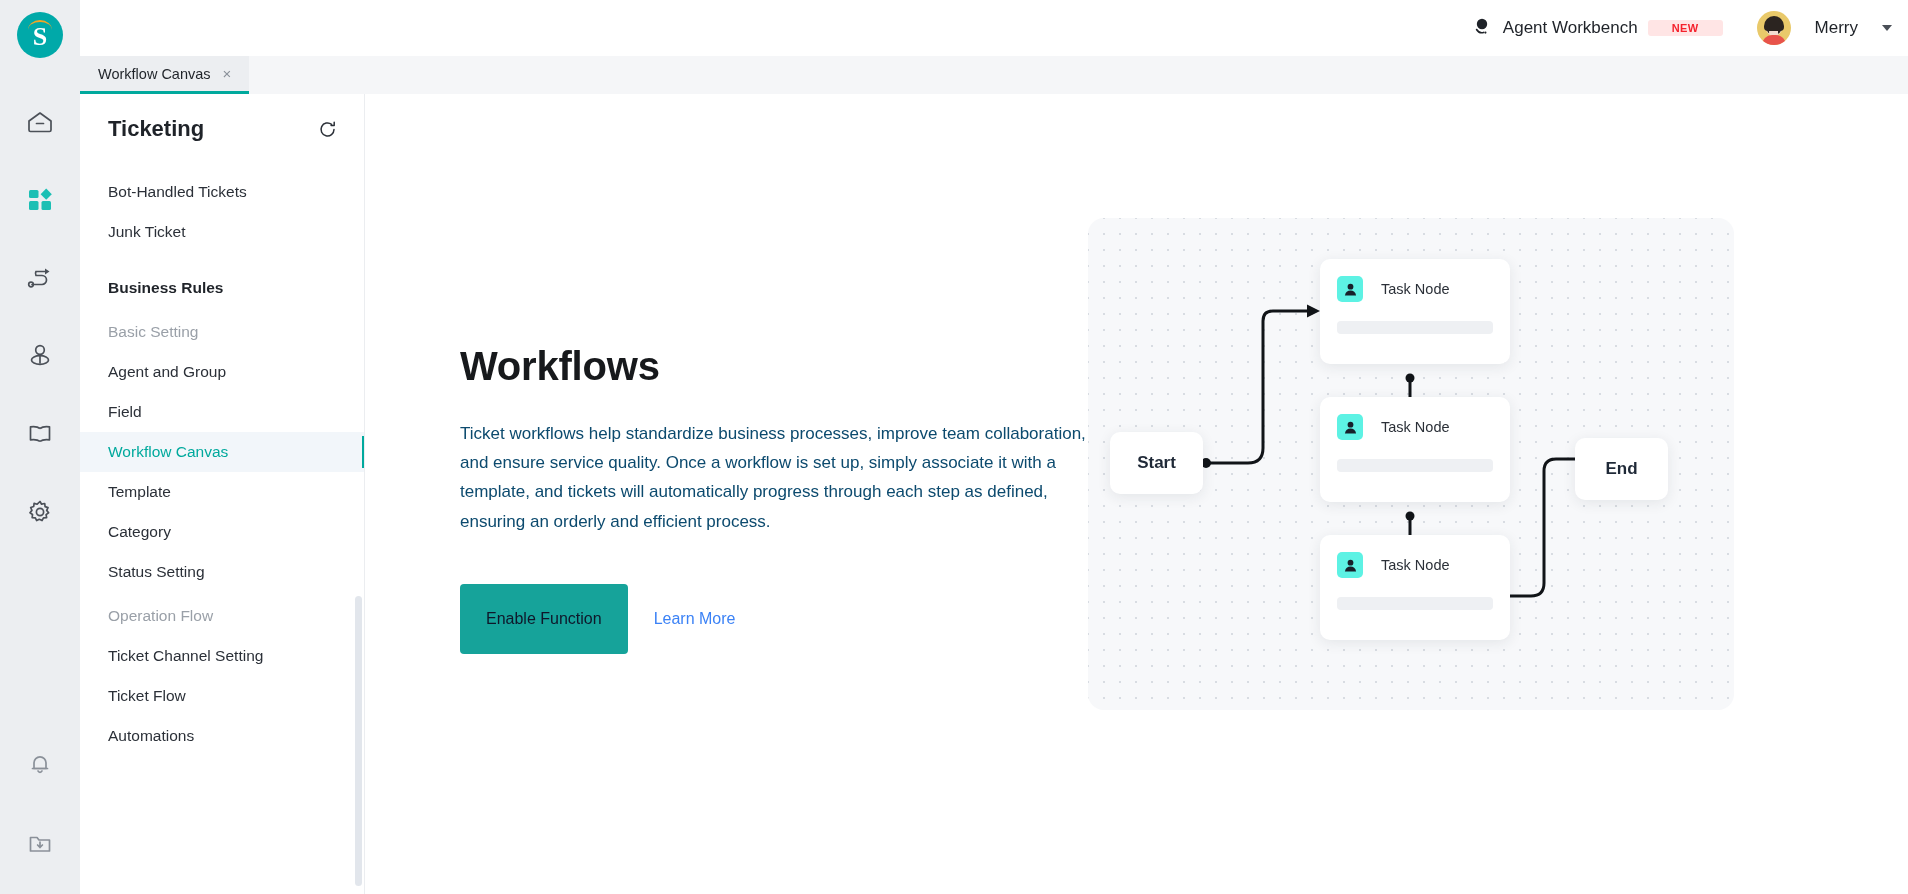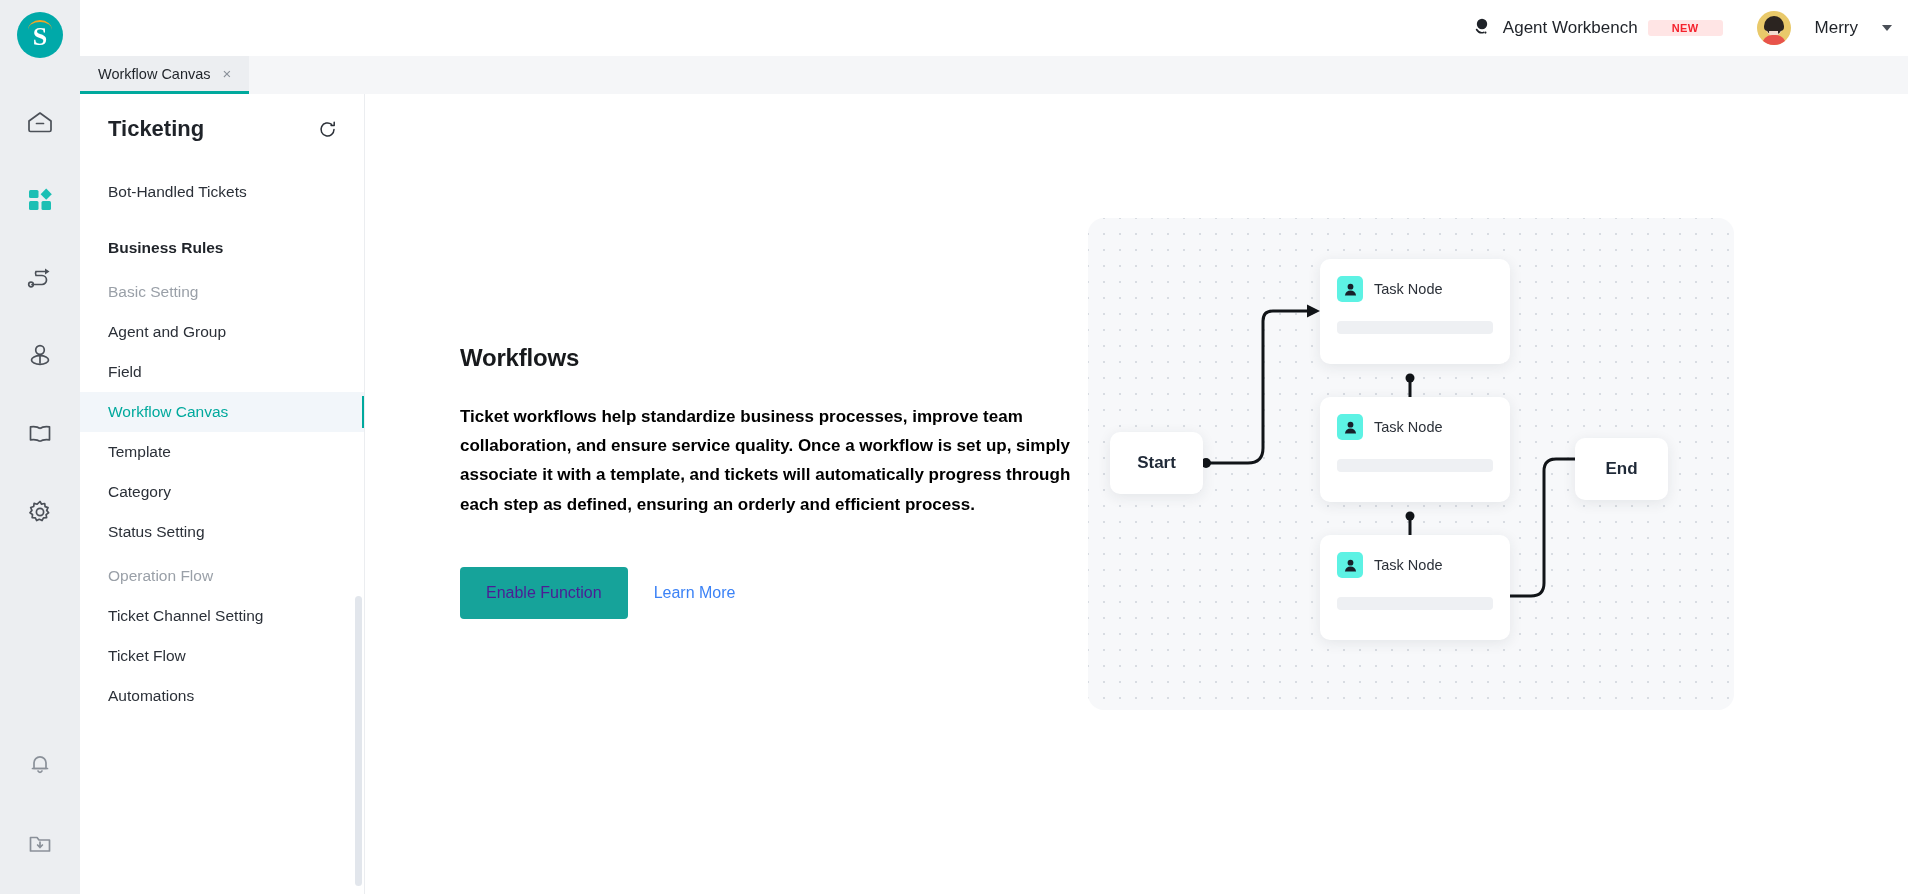--- a/index.html
+++ b/index.html
@@ -266,46 +266,45 @@
     left: 365px; top: 94px;
     width: 1543px; height: 800px;
     background: #ffffff;
   }
   .copy {
     position: absolute;
     left: 95px; top: 250px;
     width: 640px;
   }
   .copy h1 {
-    font-size: 24px;
+    font-size: 40px;
     font-weight: bold;
     color: #17191c;
     letter-spacing: -0.2px;
   }
   .copy p {
     margin-top: 30px;
     font-size: 17px;
     line-height: 1.72;
-    color: #000000;
-    font-weight: bold;
+    color: #0c4a6e;
   }
   .actions {
     margin-top: 48px;
     display: flex;
     align-items: center;
     gap: 26px;
   }
   .btn-primary {
     background: #16a39a;
-    color: #4c1d95;
+    color: #0f172a;
     border: none;
     border-radius: 4px;
     font-size: 16px;
     font-family: inherit;
-    padding: 17px 26px;
+    padding: 26px 26px;
     cursor: pointer;
     text-align: center;
   }
   .link-more {
     color: #3b82f6;
     font-size: 16px;
     text-decoration: none;
     cursor: pointer;
   }
 
@@ -333,21 +332,21 @@
     font-weight: bold;
     color: #1f2937;
   }
   .node-task {
     width: 190px; height: 105px;
     padding: 17px 17px 0 17px;
   }
   .node-task-head {
     display: flex;
     align-items: center;
-    gap: 11px;
+    gap: 18px;
   }
   .node-badge {
     width: 26px; height: 26px;
     border-radius: 5px;
     background: #5df2e4;
     display: flex; align-items: center; justify-content: center;
     flex: none;
   }
   .node-label {
     font-size: 14.5px;
@@ -471,20 +470,21 @@
     <span class="sb-title">Ticketing</span>
     <span class="refresh-btn">
       <svg width="19" height="19" viewBox="0 0 19 19" fill="none" stroke="#2b3038" stroke-width="1.5">
         <path d="M16 9.5 A6.5 6.5 0 1 1 13.6 4.4" stroke-linecap="round"></path>
         <path d="M16.2 2.3 V5.4 H13.1" stroke-linecap="round" stroke-linejoin="round"></path>
       </svg>
     </span>
   </div>
 
   <div class="sb-item">Bot-Handled Tickets</div>
+  <div class="sb-item">Junk Ticket</div>
   <div class="sb-item section">Business Rules</div>
   <div class="sb-item group">Basic Setting</div>
   <div class="sb-item indent">Agent and Group</div>
   <div class="sb-item indent">Field</div>
   <div class="sb-item indent active">Workflow Canvas</div>
   <div class="sb-item indent">Template</div>
   <div class="sb-item indent">Category</div>
   <div class="sb-item indent">Status Setting</div>
   <div class="sb-item group">Operation Flow</div>
   <div class="sb-item indent">Ticket Channel Setting</div>

